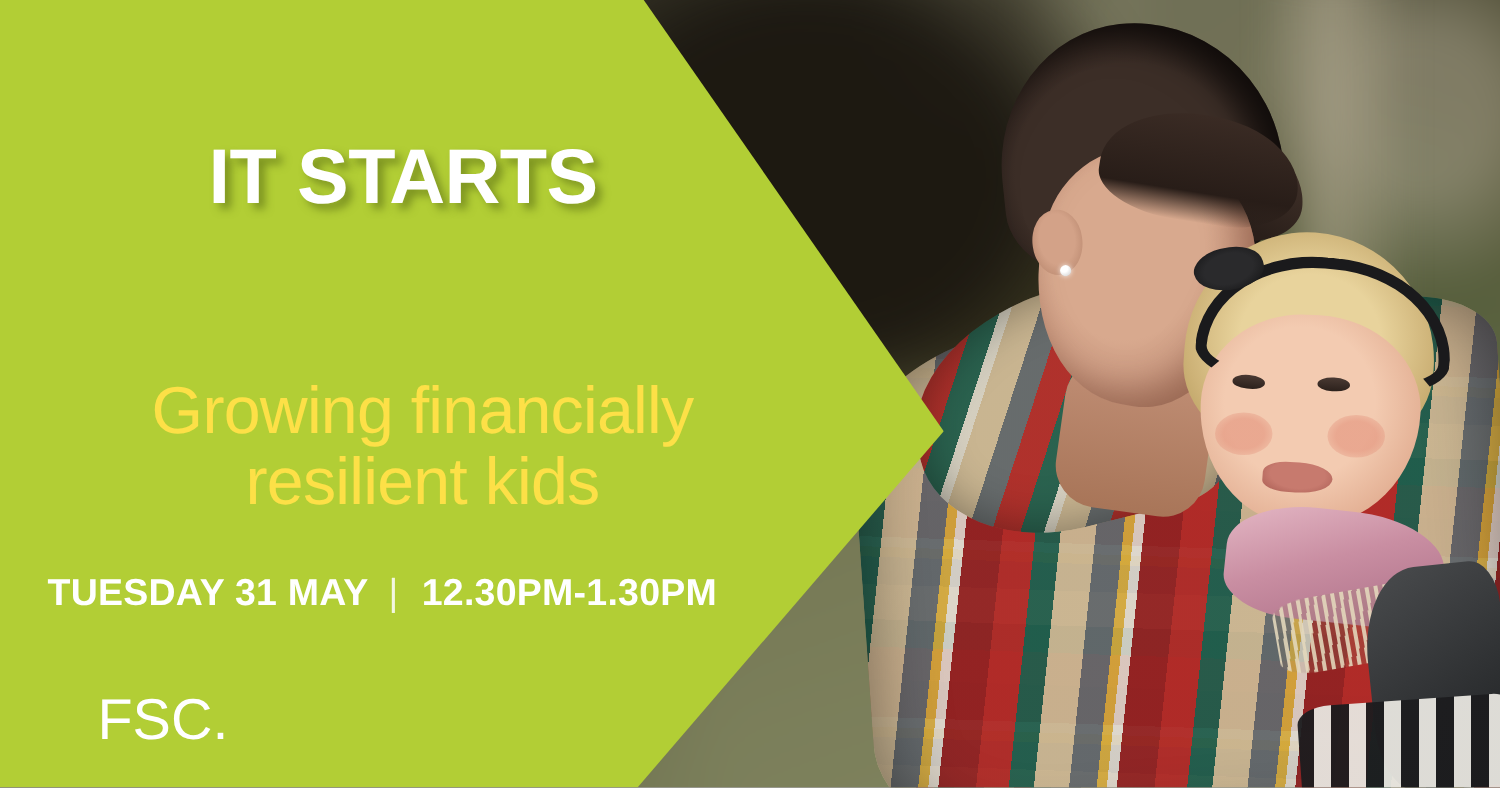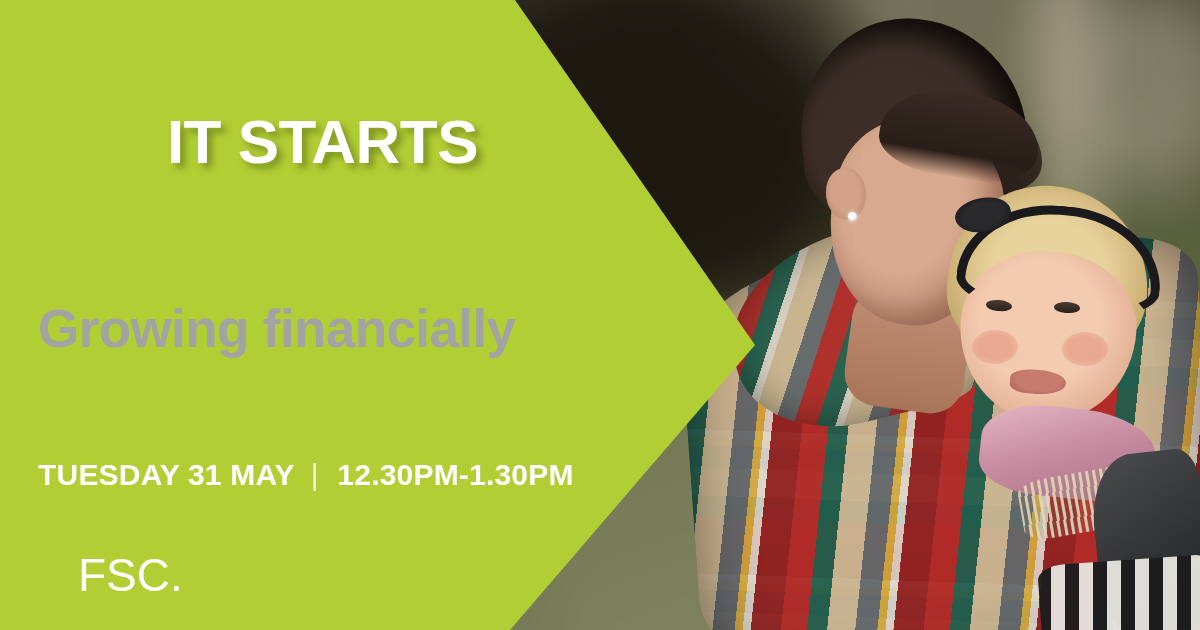--- a/index.html
+++ b/index.html
@@ -313,25 +313,26 @@
     letter-spacing: -0.5px;
     text-transform: uppercase;
     text-shadow: 5px 5px 7px rgba(80,98,16,0.55);
   }
   .headline .l2 { display: block; }
 
   .subhead {
     position: absolute;
     left: 38px; top: 300px;
     width: 600px;
-    color: #a3a3a3;
+    color: #fde047;
     font-size: 53px;
-    font-weight: 700;
+    font-weight: 400;
     line-height: 1.08;
     letter-spacing: -0.6px;
+    text-align: center;
   }
   .subhead .s2 { display: block; }
 
   .datetime {
     position: absolute;
     left: 38px; top: 458px;
     color: #ffffff;
     font-size: 30px;
     font-weight: 700;
     letter-spacing: 0.2px;
@@ -398,20 +399,21 @@
   <div class="green-panel"></div>
 
   <div class="content">
 
     <div class="headline">
       <span>IT STARTS</span>
     </div>
 
     <div class="subhead">
       <span>Growing financially</span>
+      <span class="s2">resilient kids</span>
     </div>
 
     <div class="datetime">
       <span>TUESDAY 31 MAY</span>
       <span class="sep">|</span>
       <span>12.30PM-1.30PM</span>
     </div>
 
     <div class="logo">FSC.</div>
 

